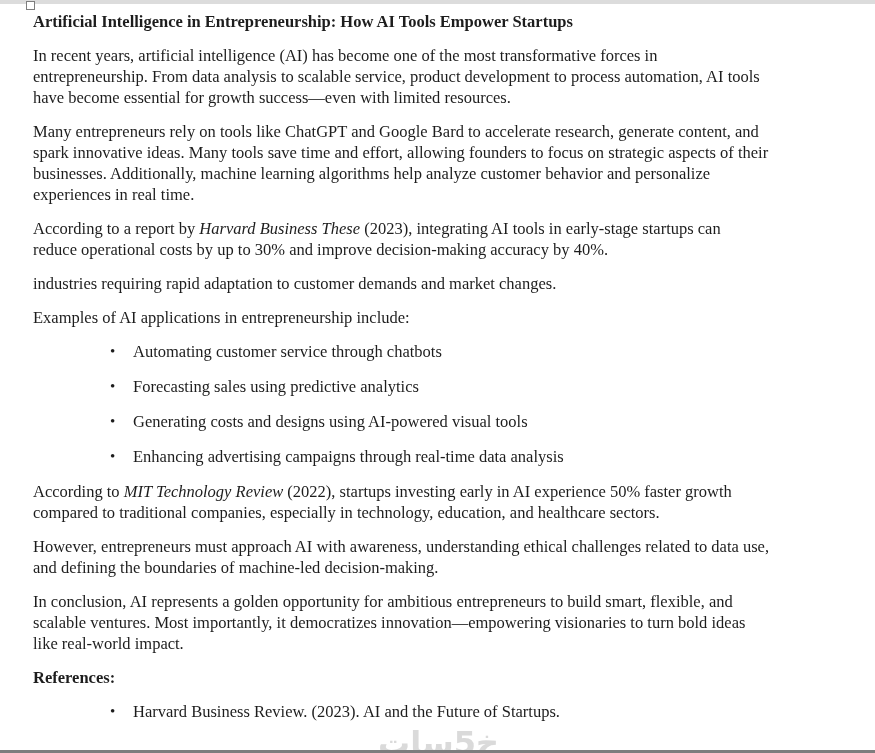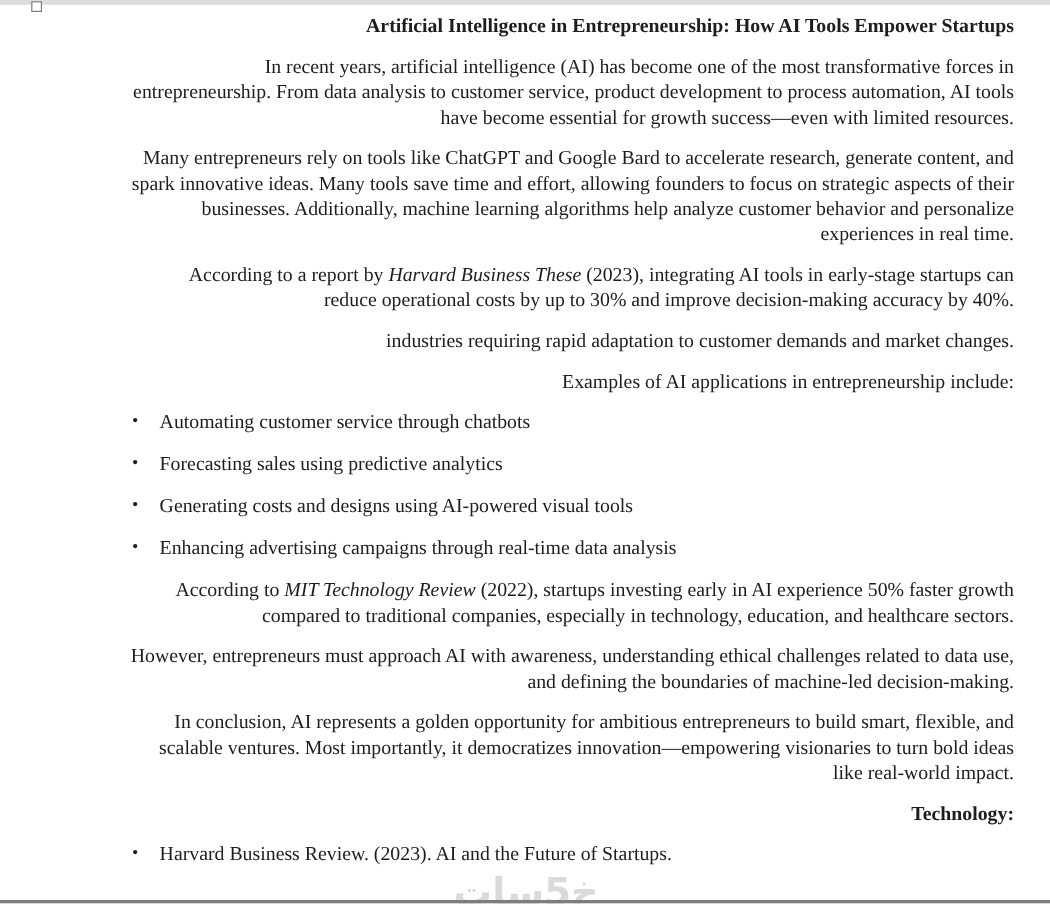--- a/index.html
+++ b/index.html
@@ -37,21 +37,21 @@
     user-select: none;
   }
 
   .content {
     position: absolute; left: 33px; top: 11px; width: 812px;
     font-size: 16.5px; line-height: 21px;
     z-index: 1;
   }
   .para { margin: 0 0 13px 0; }
   .para.bold { font-weight: bold; }
-  .line { white-space: nowrap; text-align: right; }
+  .line { white-space: nowrap; }
   .run-i { font-style: italic; }
 
   ul.bullets { list-style: none; margin: 0; padding: 0; }
   li.bullet {
     position: relative; padding-left: 100px; margin: 0 0 14px 0;
     white-space: nowrap;
   }
   li.bullet .dot {
     position: absolute; left: 77px; top: 0;
     font-size: 15px;
@@ -65,21 +65,21 @@
   <div class="handle"></div>
 
   <div class="watermark">خ5سات</div>
 
   <div class="content" id="doc-body">
       <div class="para bold">
         <div class="line"><span style="font-weight: bold;">Artificial Intelligence in Entrepreneurship: How AI Tools Empower Startups</span></div>
       </div>
       <div class="para">
         <div class="line"><span>In recent years, artificial intelligence (AI) has become one of the most transformative forces in</span></div>
-        <div class="line"><span>entrepreneurship. From data analysis to customer service, product development to process automation, AI tools</span></div>
+        <div class="line"><span>entrepreneurship. From data analysis to scalable service, product development to process automation, AI tools</span></div>
         <div class="line"><span>have become essential for growth success—even with limited resources.</span></div>
       </div>
       <div class="para">
         <div class="line"><span>Many entrepreneurs rely on tools like ChatGPT and Google Bard to accelerate research, generate content, and</span></div>
         <div class="line"><span>spark innovative ideas. Many tools save time and effort, allowing founders to focus on strategic aspects of their</span></div>
         <div class="line"><span>businesses. Additionally, machine learning algorithms help analyze customer behavior and personalize</span></div>
         <div class="line"><span>experiences in real time.</span></div>
       </div>
       <div class="para">
         <div class="line"><span>According to a report by </span><span class="run-i">Harvard Business These</span><span> (2023), integrating AI tools in early-stage startups can</span></div>
@@ -104,21 +104,21 @@
       <div class="para">
         <div class="line"><span>However, entrepreneurs must approach AI with awareness, understanding ethical challenges related to data use,</span></div>
         <div class="line"><span>and defining the boundaries of machine-led decision-making.</span></div>
       </div>
       <div class="para">
         <div class="line"><span>In conclusion, AI represents a golden opportunity for ambitious entrepreneurs to build smart, flexible, and</span></div>
         <div class="line"><span>scalable ventures. Most importantly, it democratizes innovation—empowering visionaries to turn bold ideas</span></div>
         <div class="line"><span>like real-world impact.</span></div>
       </div>
       <div class="para bold">
-        <div class="line"><span style="font-weight: bold;">Technology:</span></div>
+        <div class="line"><span style="font-weight: bold;">References:</span></div>
       </div>
       <ul class="bullets">
         <li class="bullet"><span class="dot">•</span><span>Harvard Business Review. (2023). AI and the Future of Startups.</span></li>
       </ul>
     </div>
 
   <div class="bottom-line"></div>
 </div>
 
 </body></html>

